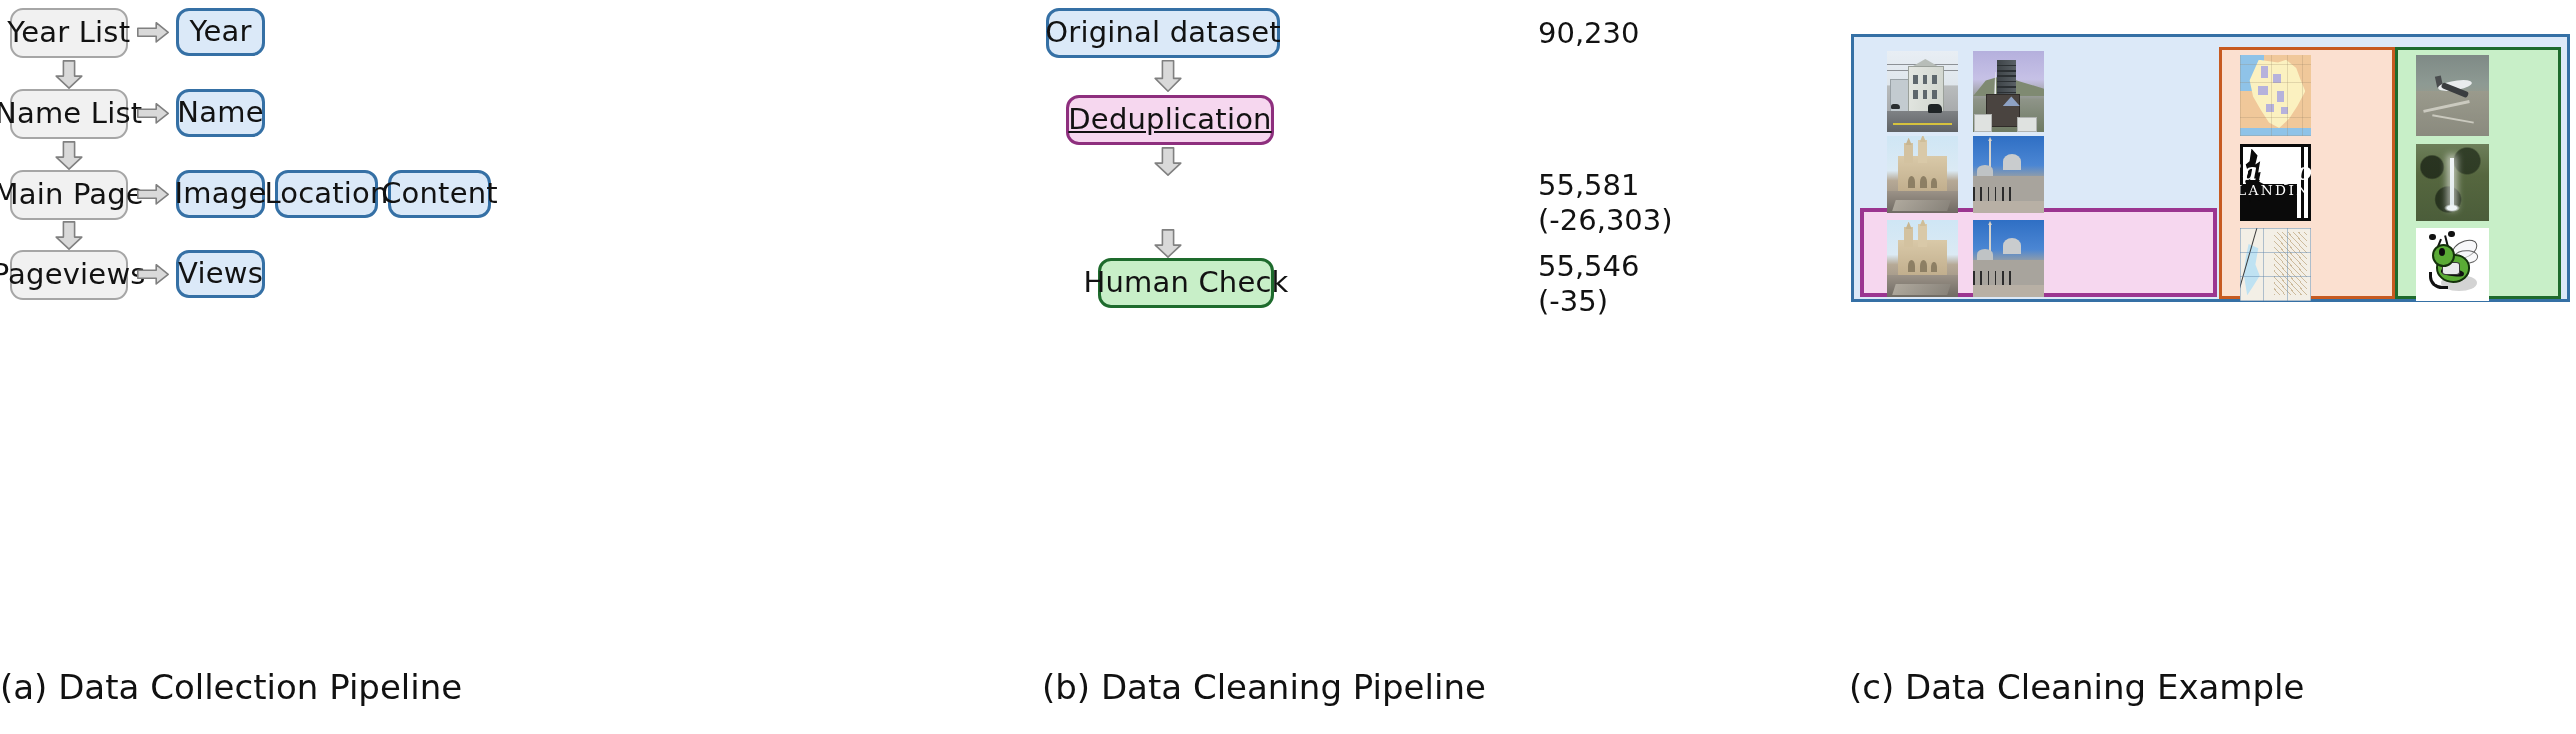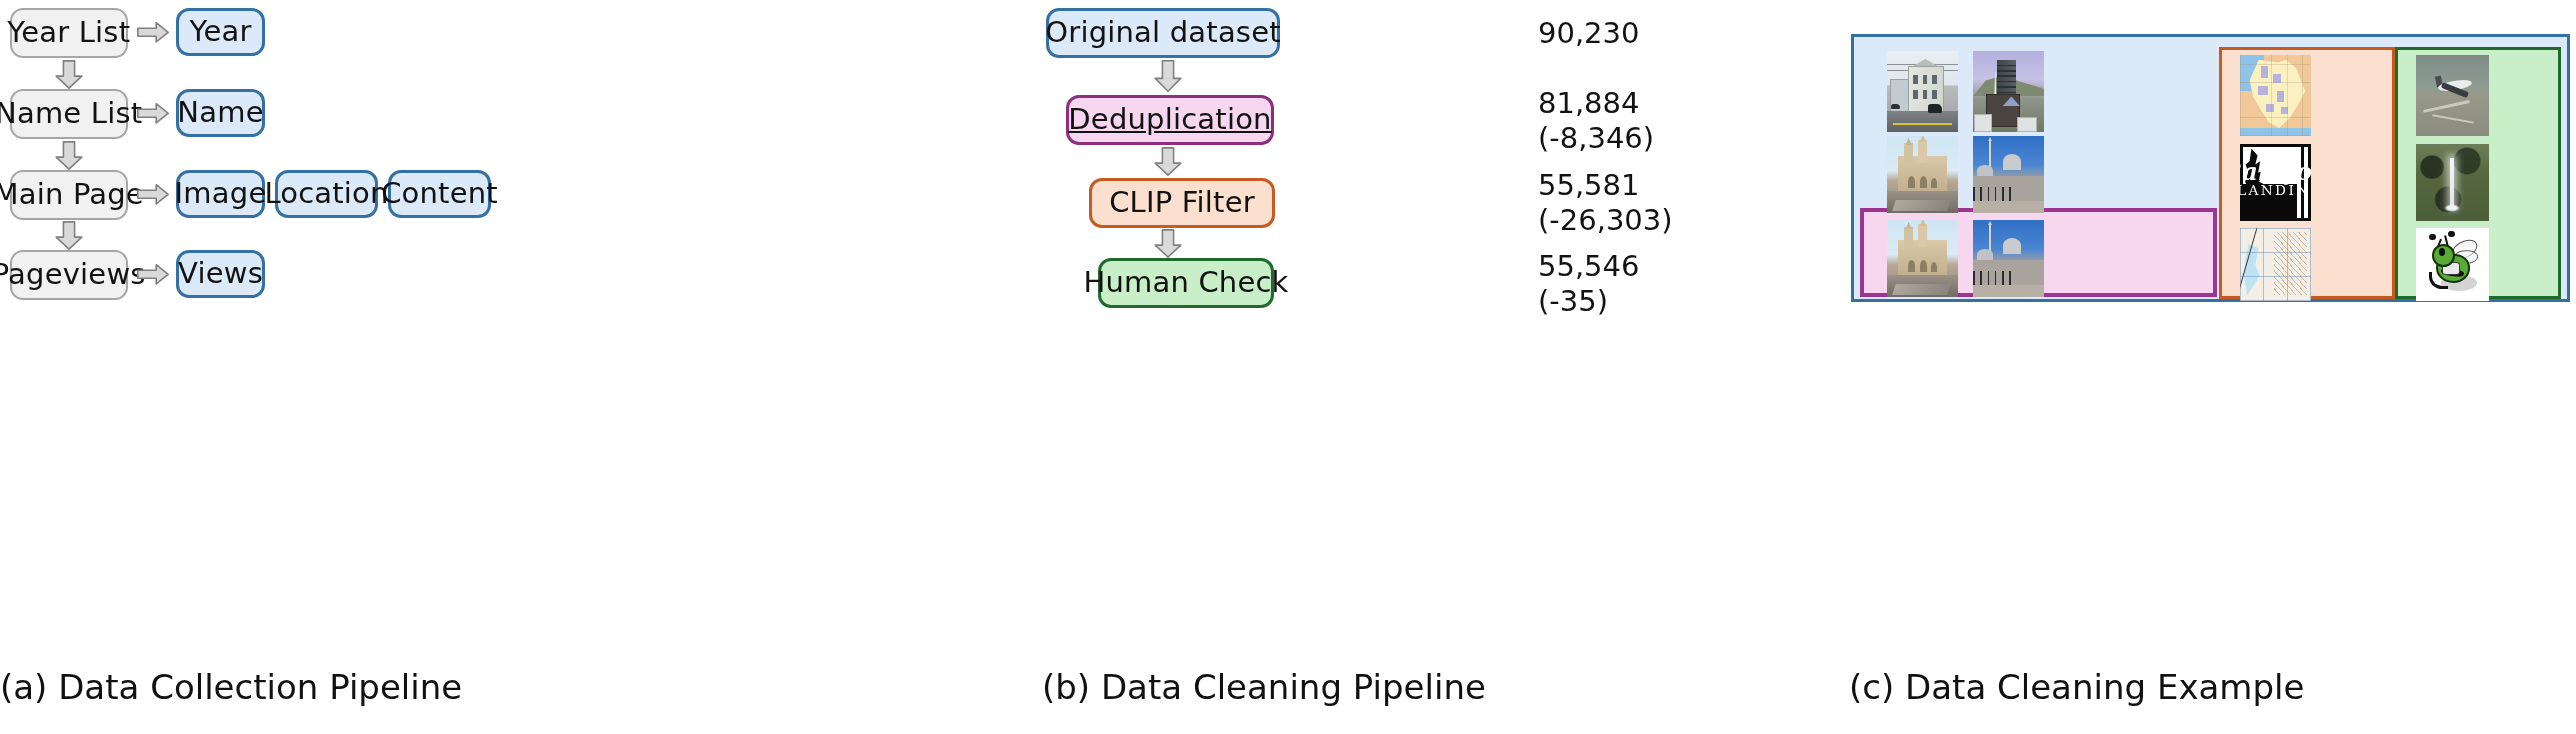--- a/index.html
+++ b/index.html
@@ -339,23 +339,20 @@
   </div>
 
   <div class="caption" style="left:0px; top:667px; width:501px;">(a) Data Collection Pipeline</div>
 
   <div class="nodebox blue" style="left:1046px; top:8px; width:234px; height:50px;">
     <span>Original dataset</span>
   </div>
   <div class="nodebox pink" style="left:1066px; top:95px; width:208px; height:50px;text-decoration:underline;">
     <span>Deduplication</span>
   </div>
-  <div class="nodebox orange" style="left:1089px; top:178px; width:186px; height:50px;">
-    <span>CLIP Filter</span>
-  </div>
   <div class="nodebox green" style="left:1098px; top:258px; width:176px; height:50px;">
     <span>Human Check</span>
   </div>
 
   <div class="arrow" style="left:1152px; top:60px;">
     <svg width="32" height="32" viewBox="0 0 40 40">
         <polygon points="13,1 27,1 27,23 36,23 20,39 4,23 13,23" fill="#d9d9d9" stroke="#808080" stroke-width="2" stroke-linejoin="round"></polygon>
       </svg>
   </div>
   <div class="arrow" style="left:1152px; top:147px;">
@@ -364,24 +361,20 @@
       </svg>
   </div>
   <div class="arrow" style="left:1152px; top:229px;">
     <svg width="32" height="29" viewBox="0 0 40 36">
         <polygon points="13,1 27,1 27,20 36,20 20,35 4,20 13,20" fill="#d9d9d9" stroke="#808080" stroke-width="2" stroke-linejoin="round"></polygon>
       </svg>
   </div>
 
   <div class="numlabel" style="left:1538px; top:16px;">
     <span class="sub">90,230</span>
-  </div>
-  <div class="numlabel" style="left:1538px; top:86px;">
-    <span class="sub">81,884</span>
-    <span class="sub">(-8,346)</span>
   </div>
   <div class="numlabel" style="left:1538px; top:168px;">
     <span class="sub">55,581</span>
     <span class="sub">(-26,303)</span>
   </div>
   <div class="numlabel" style="left:1538px; top:249px;">
     <span class="sub">55,546</span>
     <span class="sub">(-35)</span>
   </div>
 

